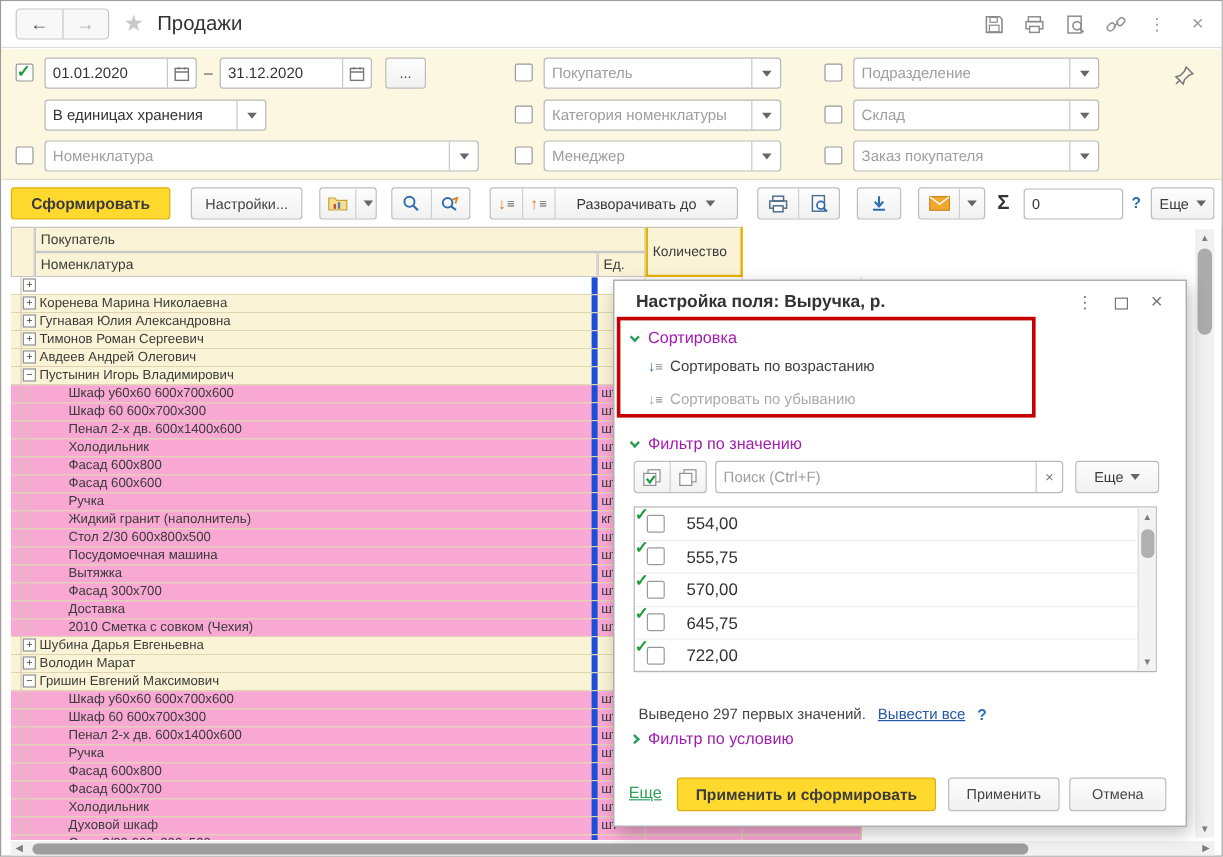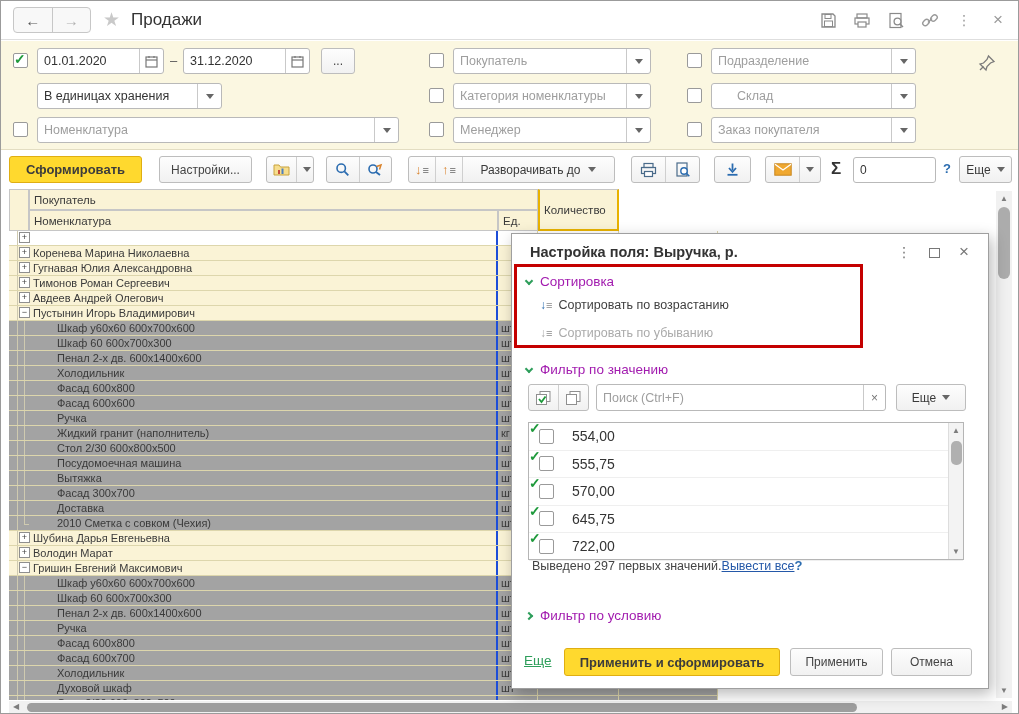--- a/index.html
+++ b/index.html
@@ -48,29 +48,29 @@
   
   .thead { position:absolute; left:8px; top:188px; width:709px; height:42px; font-size:11.5px; }
   .hcell { position:absolute; background:#faf3d6; border:1px solid #c6c6c6; display:flex; align-items:center; padding:0 4px; color:#3a3a3a; }
   .h-rev { border:2px solid #ef4444;margin-top:44px; }
   .h-qty { border-left:2px solid #e8b200; border-right:2px solid #e8b200; border-bottom:2px solid #e8b200; }
   .hsort { margin-left:5px; display:flex; align-items:center; }
   .hsort .arr { color:#2b6cb0; font-weight:bold; font-size:11px; }
   .hsort .lns { color:#8a7a40; font-size:10px; }
 
   .table-wrap { position:absolute; left:8px; top:230px; width:987px; height:469px; overflow:hidden; background:#fff; }
-  .trow { display:flex; width:709px; height:15px; font-size:11px; line-height:14px; border-bottom:1px solid #ddd6ac; background:#a3a3a3; }
+  .trow { display:flex; width:709px; height:15px; font-size:11px; line-height:14px; border-bottom:1px solid #ddd6ac; background:#f9a8d4; }
   .trow.group { background:#faf3d6; }
   .trow.empty { background:#fff; }
   .gutter { position:relative; width:20px; flex:0 0 20px; }
   .gutter::before { content:''; position:absolute; left:8px; top:0; bottom:0; border-left:1px solid #cfcab0; }
   .tree-line .gutter::after { content:''; position:absolute; left:15px; top:0; bottom:0; border-left:1px solid #cfcab0; }
   .tree-end .gutter::after { content:''; position:absolute; left:15px; top:0; height:8px; width:4px; border-left:1px solid #cfcab0; border-bottom:1px solid #cfcab0; }
   .expander { position:absolute; left:10px; top:1px; width:11px; height:11px; border:1px solid #8f8f8f; background:#fff; font-size:9px; line-height:9px; text-align:center; color:#444; z-index:2; }
-  .c-name { flex:0 0 469px; padding-left:4px; border-right:2px solid #1d4ed8; overflow:hidden; white-space:nowrap; }
+  .c-name { flex:0 0 469px; padding-left:4px; border-right:5px solid #1d4ed8; overflow:hidden; white-space:nowrap; }
   .trow.item .c-name { padding-left:28px; }
   .c-unit { flex:0 0 40px; padding-left:3px; border-right:1px solid #ddd6ac; overflow:hidden; }
   .c-qty { flex:0 0 81px; border-right:1px solid #ddd6ac; }
   .c-rev { flex:0 0 99px; border-right:1px solid #ddd6ac; }
 
   
   .vscroll { position:absolute; left:995px; top:190px; width:16px; height:507px; background:#f1f1f1; }
   .vscroll .thumb { position:absolute; left:2px; top:16px; width:12px; height:72px; background:#acacac; border-radius:6px; }
   .sarrow { position:absolute; width:100%; text-align:center; font-size:8px; color:#7d7d7d; }
   .hscroll { position:absolute; left:8px; top:700px; width:1003px; height:13px; background:#f1f1f1; }
@@ -95,21 +95,21 @@
   .mi-icon .lns { font-size:11px; color:#8a8a8a; }
   .icon-pair { position:absolute; left:16px; top:150px; display:flex; border:1px solid #bdbdbd; border-radius:3px; background:linear-gradient(#fdfdfd,#f1f1f1); height:27px; }
   .search-box { position:absolute; left:84px; top:150px; width:290px; height:27px; }
   .dlg-more { position:absolute; left:384px; top:150px; width:70px; height:27px; display:flex; align-items:center; justify-content:center; gap:6px; }
   .listbox { position:absolute; left:16px; top:188px; width:436px; height:138px; border:1px solid #b5b5b5; background:#fff; }
   .lrow { position:relative; height:27.5px; display:flex; align-items:center; border-bottom:1px solid #efefef; font-size:14px; color:#333; }
   .lrow .checkbox { position:static; margin-left:10px; }
   .lrow .val { margin-left:18px; }
   .lscroll { position:absolute; right:0; top:0; width:15px; height:100%; background:#f3f3f3; border-left:1px solid #ddd; }
   .lscroll .thumb { position:absolute; left:2px; top:18px; width:11px; height:24px; background:#b0b0b0; border-radius:5px; }
-  .dlg-foot { position:absolute; left:20px; top:324px; font-size:12.5px; color:#444; display:flex; align-items:center; }
+  .dlg-foot { position:absolute; left:20px; top:354px; font-size:12.5px; color:#444; display:flex; gap:10px; }
   .bluelink { color:#2458a8; text-decoration:underline; }
   .greenlink { color:#2e9e5b; text-decoration:underline; font-size:13.5px; }
   .dlg-btns { position:absolute; top:414px; left:0; width:100%; height:28px; }
   .annotation { position:absolute; left:513px; top:263px; width:349px; height:84px; border:3px solid #c40000; z-index:30; pointer-events:none; }
   svg { display:block; }
 </style>
 </head>
 <body>
 
 <div class="window">
@@ -224,21 +224,21 @@
     </div>
 
     <span class="checkbox" style="left:686px; top:12px;"></span>
     <div class="field" style="left:710px; top:7px; width:205px;gap:28px;">
       <input placeholder="Подразделение" style="">
       <span class="fseg">
           <i class="tri"></i>
         </span>
     </div>
     <span class="checkbox" style="left:686px; top:47px;"></span>
-    <div class="field" style="left:710px; top:42px; width:205px;padding-left:19px;">
+    <div class="field" style="left:710px; top:42px; width:205px;">
       <input placeholder="Склад" style="">
       <span class="fseg">
           <i class="tri"></i>
         </span>
     </div>
     <span class="checkbox" style="left:686px; top:81px;"></span>
     <div class="field" style="left:710px; top:76px; width:205px;">
       <input placeholder="Заказ покупателя" style="">
       <span class="fseg">
           <i class="tri"></i>

